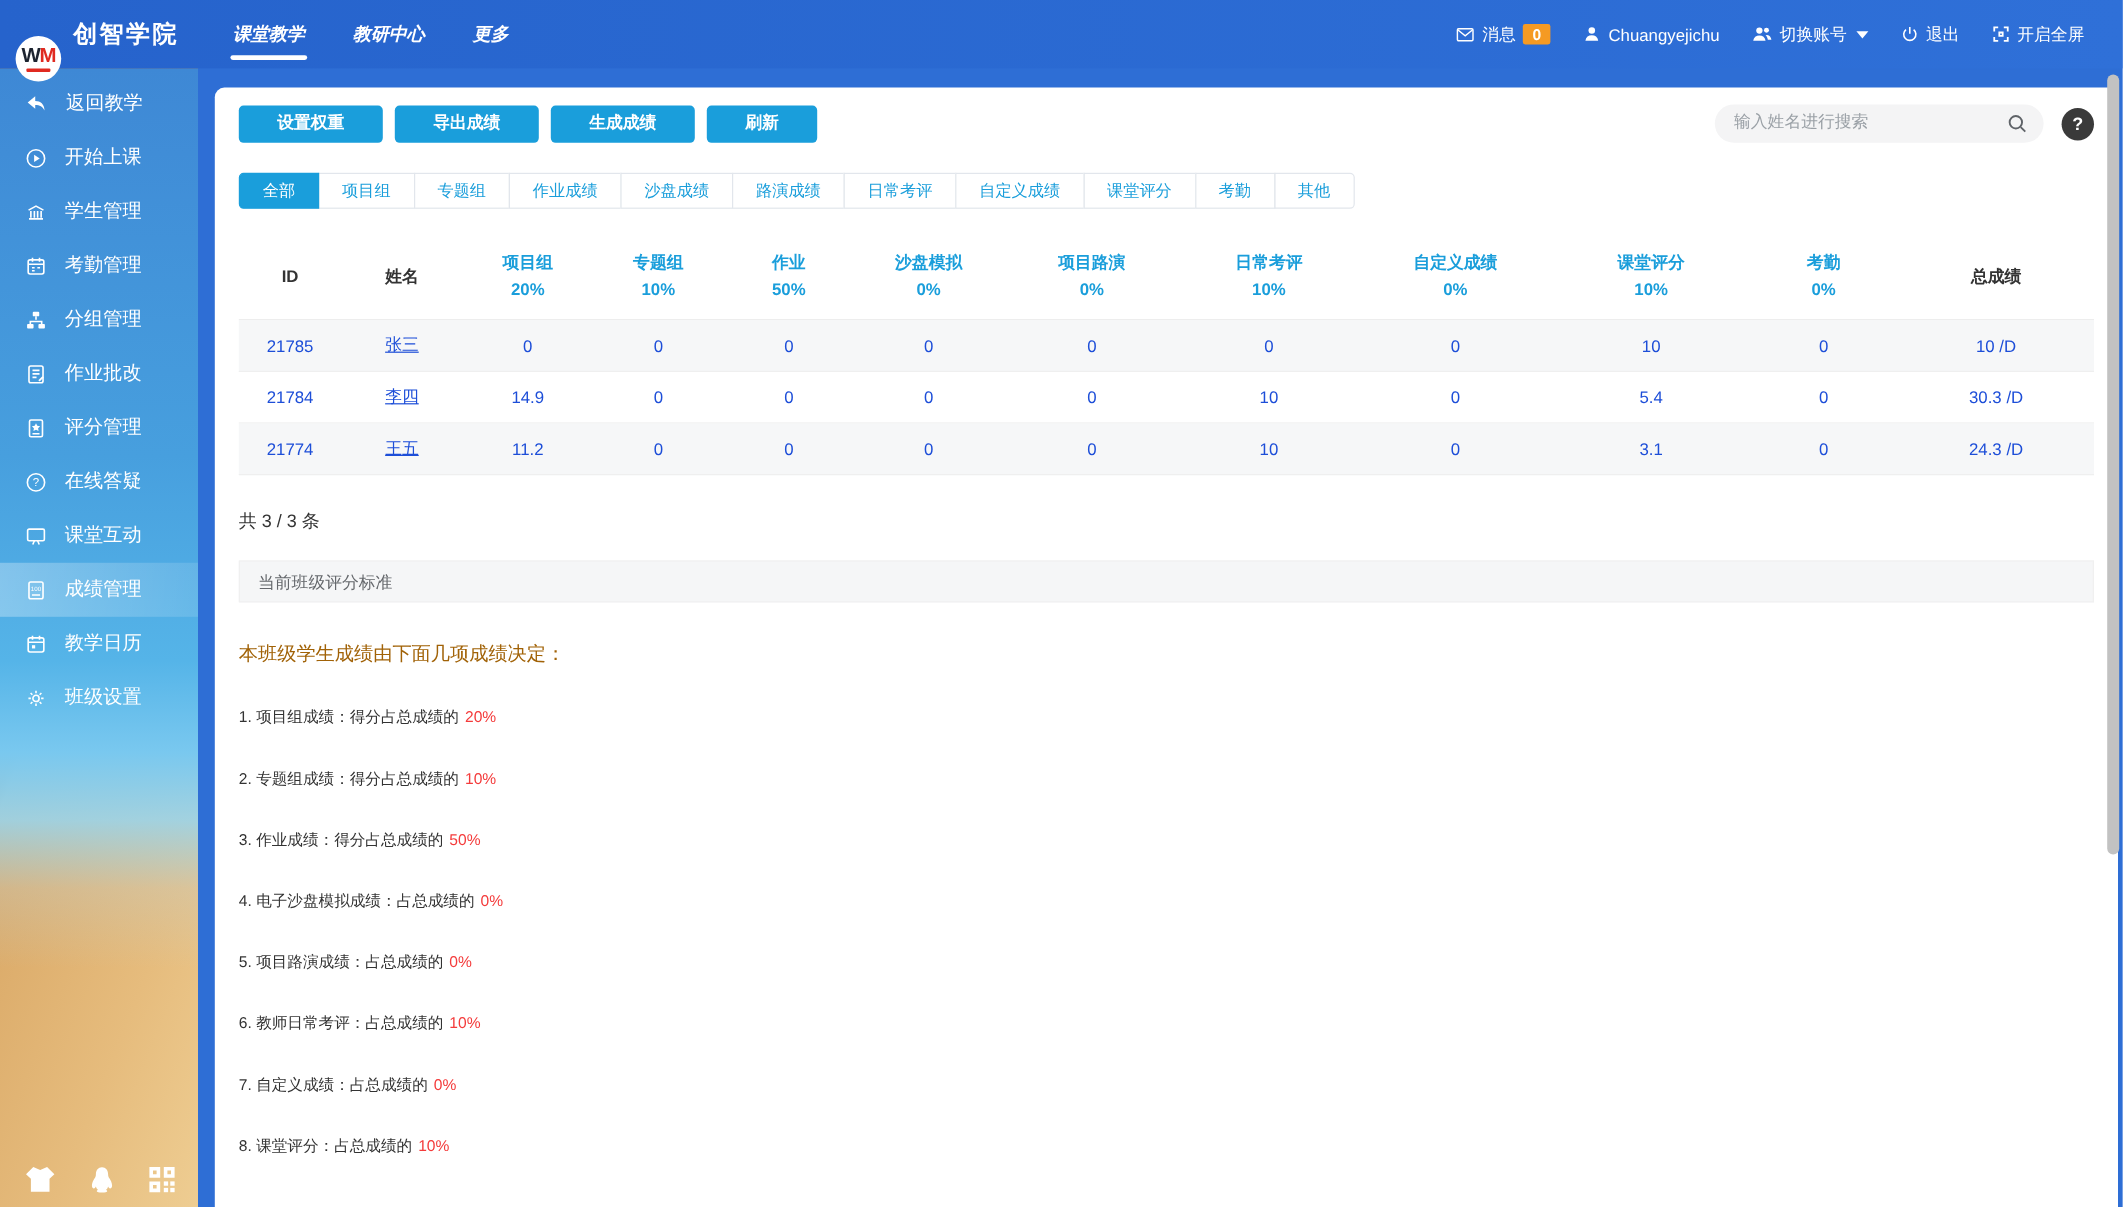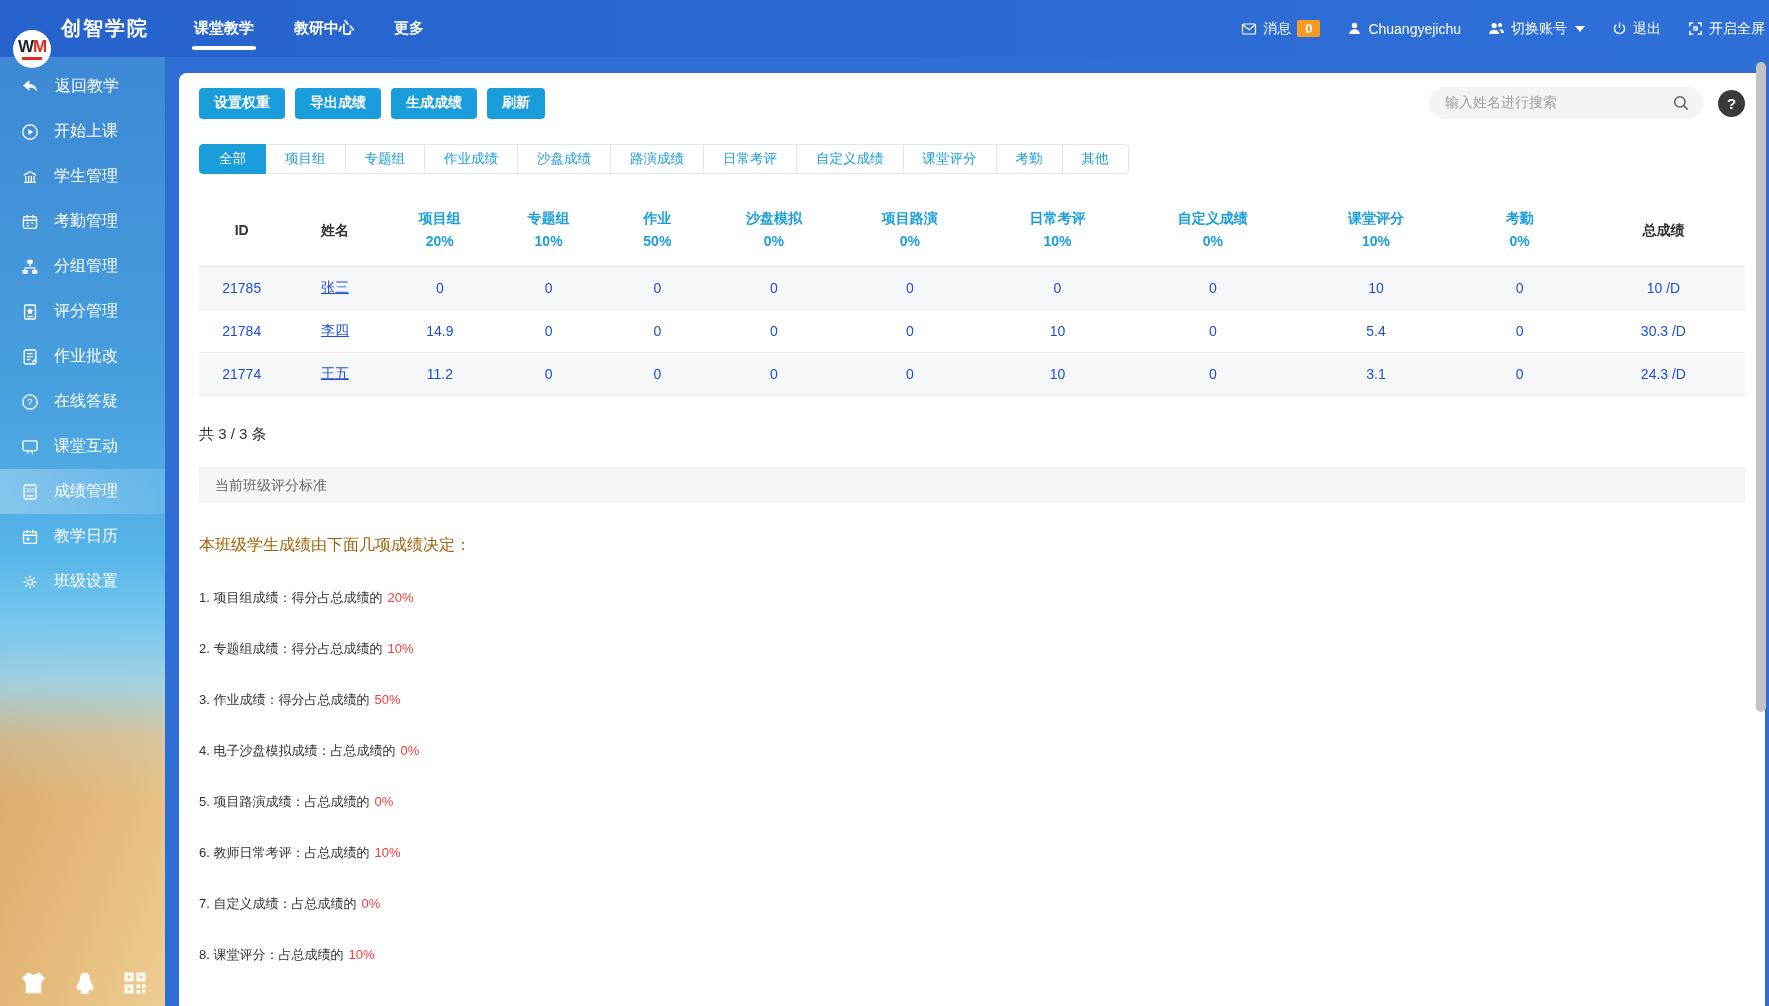--- a/index.html
+++ b/index.html
@@ -12,24 +12,24 @@
     background:linear-gradient(90deg,#2663cc,#2f70d8); display:flex; align-items:center; z-index:30; }
   .brand { display:flex; align-items:center; padding-left:13px; width:182px; }
   .logo { width:38px; height:38px; border-radius:50%; background:#fff; display:flex; flex-direction:column;
     align-items:center; justify-content:center; line-height:1; flex:none;margin-top:41px; }
   .logo .lrow { font-weight:bold; font-size:17px; letter-spacing:-1px; }
   .logo .lw { color:#1d2430; } .logo .lm { color:#e02a20; }
   .logo .lline { display:block; width:20px; height:3px; margin-top:2px; background:#e02a20; border-radius:1px; }
   .brand-name { color:#fff; font-size:20px; font-weight:600; margin-left:10px; letter-spacing:2px; white-space:nowrap; }
   .topnav { display:flex; gap:40px; margin-left:12px; height:100%; align-items:center; }
   .nav-item { position:relative; color:#fff; font-size:15px; font-weight:bold; height:100%;
-    display:flex; align-items:center; cursor:pointer; white-space:nowrap; }
+    display:flex; align-items:center; cursor:pointer; white-space:nowrap;font-style:italic; }
   .nav-item.active::after { content:""; position:absolute; left:-2px; right:-2px; bottom:7px;
     height:4px; background:#fff; border-radius:2px; }
-  .top-right { margin-left:auto; display:flex; gap:27px; padding-right:4px; }
+  .top-right { margin-left:auto; display:flex; gap:27px; padding-right:32px; }
   .hr-item { display:flex; align-items:center; gap:6px; color:#fff; font-size:14px; cursor:pointer; white-space:nowrap; }
   .badge { background:#f59a23; color:#fff; font-size:13px; padding:1px 8px; border-radius:2px; font-weight:bold; }
   .caret { width:0; height:0; border-left:5px solid transparent; border-right:5px solid transparent;
     border-top:6px solid #fff; margin-left:2px; }
   .ic { display:block; }
 
   
   .sidebar { position:absolute; left:0; top:57px; width:165px; height:949px; z-index:20;
     background-image:
       linear-gradient(180deg,#3e88d5 0%,#479fde 34%,#55b4e8 52%,#79c8ef 60%,rgba(151,214,241,.85) 66%,rgba(190,212,218,.30) 72%,rgba(0,0,0,0) 79%),
@@ -41,21 +41,21 @@
   .side-item.active { background:linear-gradient(90deg,rgba(255,255,255,.30),rgba(255,255,255,.12)); }
   .side-bottom { position:absolute; left:20px; bottom:10px; display:flex; gap:26px; align-items:center; }
   .side-bottom svg { cursor:pointer; }
 
   
   .main { position:absolute; left:165px; top:57px; right:0; bottom:0; overflow:hidden; }
   .card { position:absolute; left:14px; right:4px; top:16px; height:1100px;
     background:#fff; border-radius:8px 8px 0 0; padding:14px 20px 40px; }
 
   .toolbar { display:flex; align-items:center; }
-  .tb-btn { height:31px; padding:0 15px; margin-right:10px; background:#1a9edb; color:#fff;
+  .tb-btn { height:31px; padding:0 32px; margin-right:10px; background:#1a9edb; color:#fff;
     border:none; border-radius:4px; font-size:14px; font-weight:600; cursor:pointer;
     font-family:inherit; white-space:nowrap; }
   .search-wrap { margin-left:auto; position:relative; width:274px; height:32px; }
   .search-input { width:100%; height:100%; border:none; outline:none; background:#f4f4f5;
     border-radius:16px; padding:0 40px 0 16px; font-size:14px; color:#4d7c0f; font-family:Liberation Serif, serif; }
   .search-input::placeholder { color:#9aa0a6; }
   .search-ico { position:absolute; right:13px; top:7px; cursor:pointer; }
   .help-btn { width:27px; height:27px; border-radius:50%; background:#3a3a3a; color:#fff;
     font-size:15px; font-weight:bold; display:flex; align-items:center; justify-content:center;
     margin-left:15px; cursor:pointer; flex:none; }
@@ -190,33 +190,33 @@
         <svg class="ic" width="18" height="18" viewBox="0 0 16 16" fill="none" stroke="#fff" stroke-width="1.2">
             <rect x="5.6" y="1.6" width="4.8" height="3.4" rx="0.7" fill="#fff" stroke="none"></rect>
             <rect x="1.4" y="10.6" width="4.8" height="3.4" rx="0.7" fill="#fff" stroke="none"></rect>
             <rect x="9.8" y="10.6" width="4.8" height="3.4" rx="0.7" fill="#fff" stroke="none"></rect>
             <path d="M8 5 v2.6 M3.8 10.6 V8.8 h8.4 v1.8"></path>
           </svg>
         <span>分组管理</span>
       </div>
       <div class="side-item">
         <svg class="ic" width="18" height="18" viewBox="0 0 16 16" fill="none" stroke="#fff" stroke-width="1.2">
+            <rect x="2.8" y="1.8" width="10.4" height="12.4" rx="1.3"></rect>
+            <path d="M5.4 5 h5.2 M5.4 7.6 h5.2 M5.4 10.2 h3"></path>
+            <path d="M10.2 12.8 l3-3" stroke-width="1.4"></path>
+          </svg>
+        <span>作业批改</span>
+      </div>
+      <div class="side-item">
+        <svg class="ic" width="18" height="18" viewBox="0 0 16 16" fill="none" stroke="#fff" stroke-width="1.2">
             <rect x="3.2" y="1.8" width="9.6" height="12.4" rx="1.1"></rect>
             <path d="M8 4.2 l.95 1.9 2.1 .3 -1.5 1.5 .35 2.1 -1.9 -1 -1.9 1 .35 -2.1 -1.5 -1.5 2.1 -.3 Z" fill="#fff" stroke="none"></path>
             <path d="M5.4 12 h5.2"></path>
           </svg>
         <span>评分管理</span>
-      </div>
-      <div class="side-item">
-        <svg class="ic" width="18" height="18" viewBox="0 0 16 16" fill="none" stroke="#fff" stroke-width="1.2">
-            <rect x="2.8" y="1.8" width="10.4" height="12.4" rx="1.3"></rect>
-            <path d="M5.4 5 h5.2 M5.4 7.6 h5.2 M5.4 10.2 h3"></path>
-            <path d="M10.2 12.8 l3-3" stroke-width="1.4"></path>
-          </svg>
-        <span>作业批改</span>
       </div>
       <div class="side-item">
         <svg class="ic" width="18" height="18" viewBox="0 0 16 16" fill="none" stroke="#fff" stroke-width="1.2">
             <circle cx="8" cy="8" r="6.4"></circle>
             <text x="8" y="11" text-anchor="middle" font-size="8.5" fill="#fff" stroke="none" font-family="inherit">?</text>
           </svg>
         <span>在线答疑</span>
       </div>
       <div class="side-item">
         <svg class="ic" width="18" height="18" viewBox="0 0 16 16" fill="none" stroke="#fff" stroke-width="1.2">

